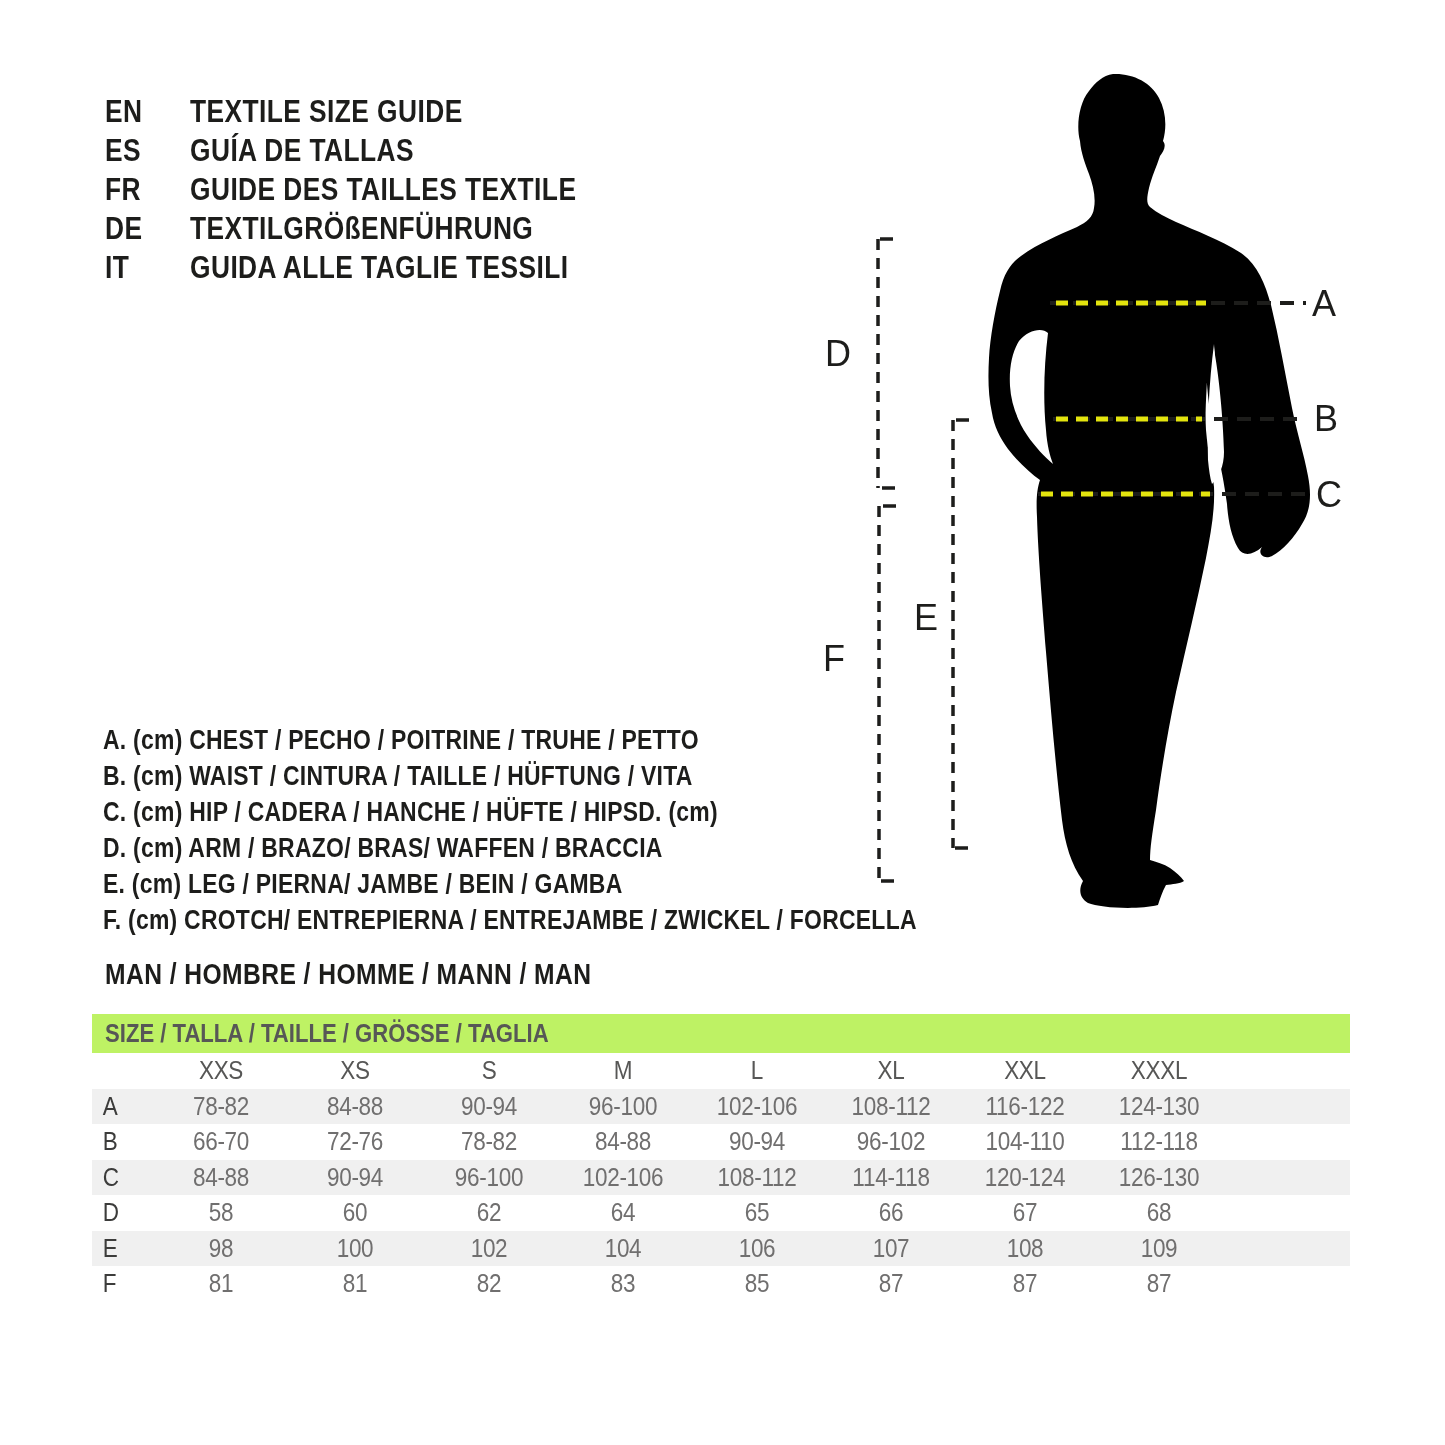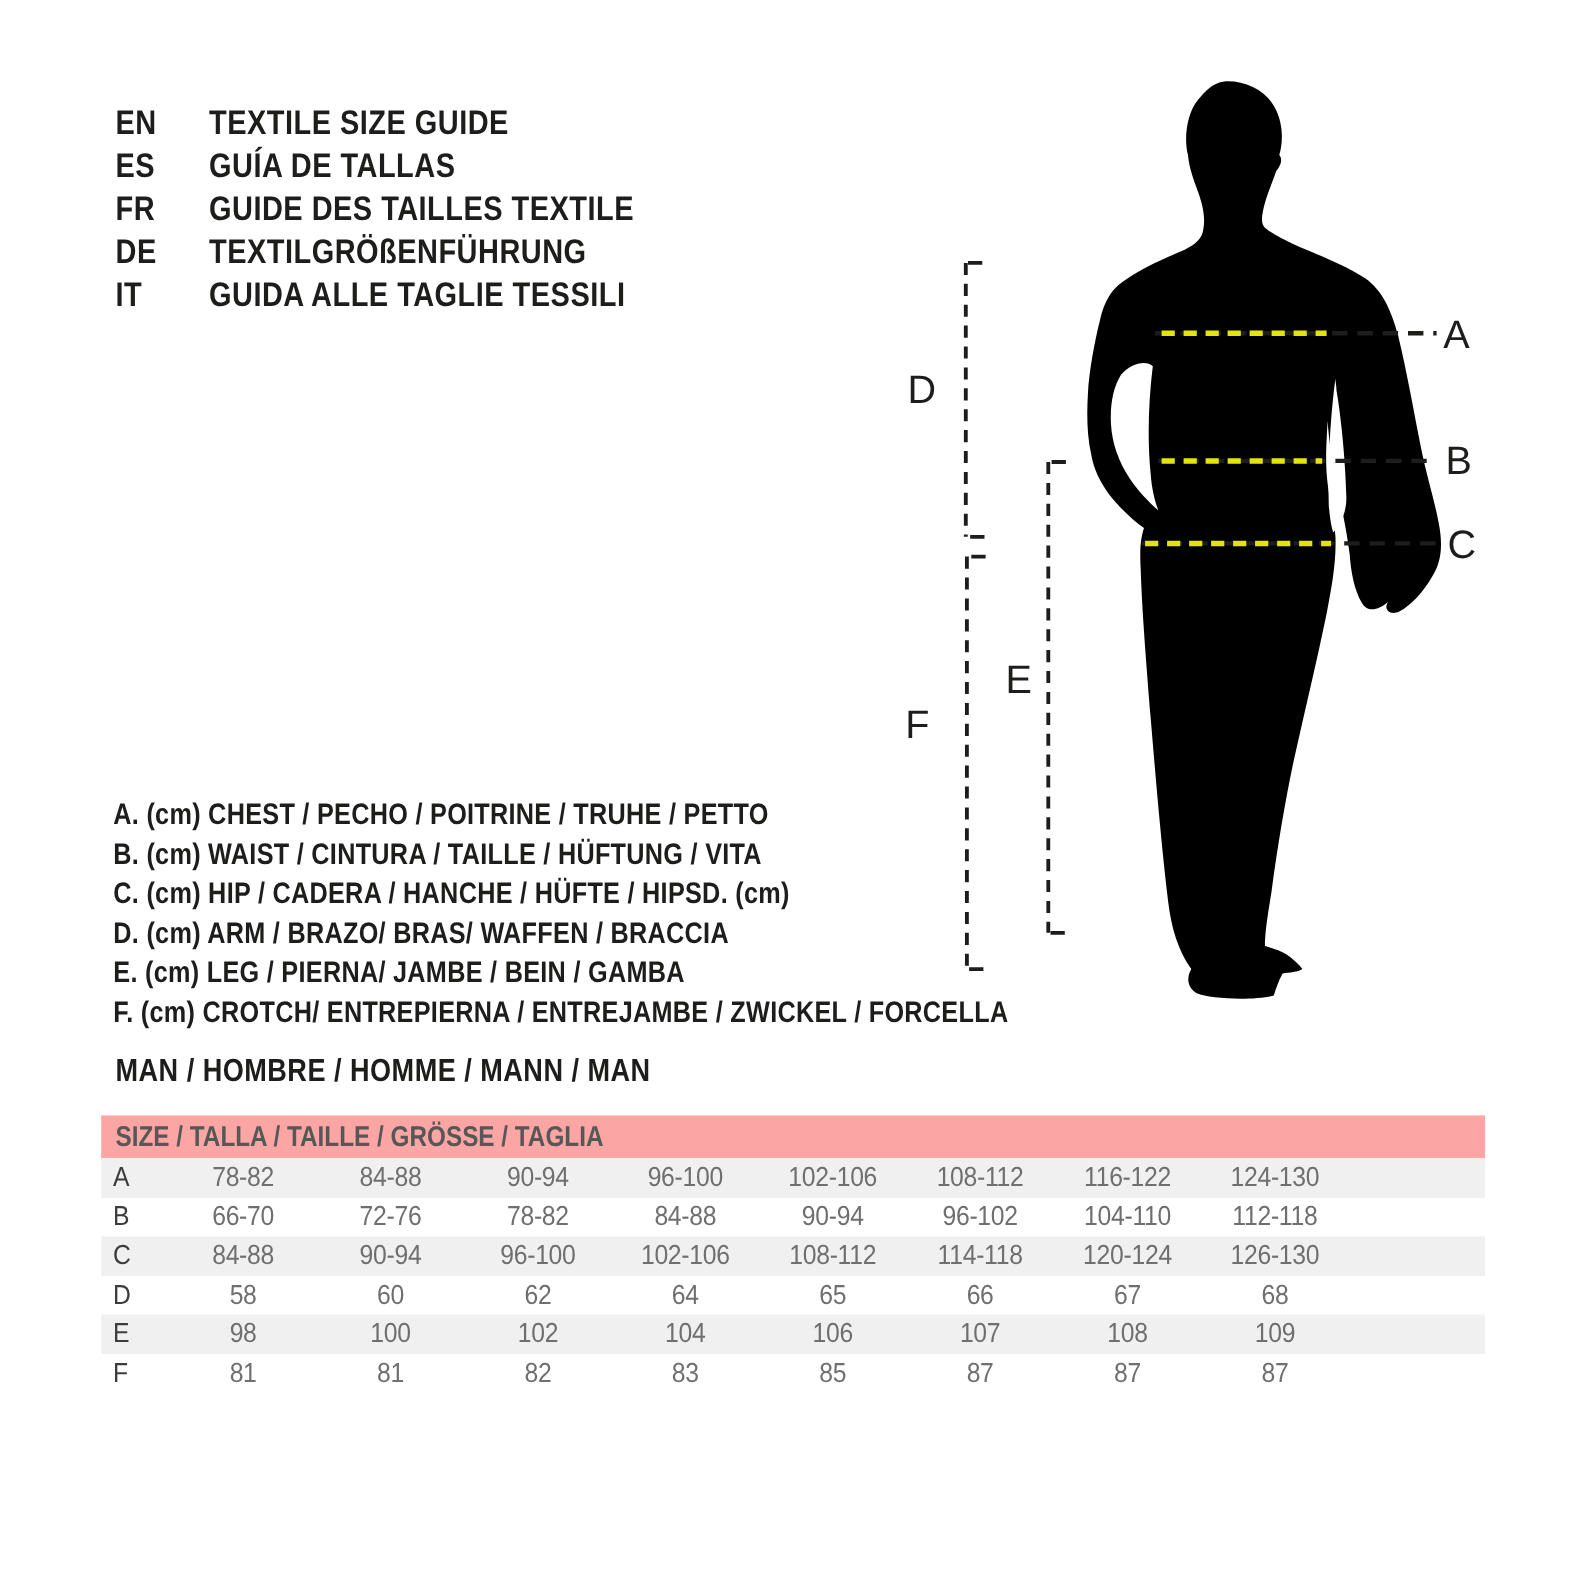--- a/index.html
+++ b/index.html
@@ -13,21 +13,21 @@
   .lang-block{position:absolute;left:105px;top:92px;transform:scaleX(.85);transform-origin:0 0;}
   .lang-row{display:flex;height:39px;align-items:center;font-size:31px;font-weight:700;letter-spacing:.5px;white-space:nowrap;}
   .lang-code{width:100px;flex:0 0 100px;}
   
   .legend{position:absolute;left:103px;top:722px;transform:scaleX(.85);transform-origin:0 0;}
   .legend-item{height:36px;line-height:36px;font-size:27px;font-weight:700;letter-spacing:.3px;white-space:nowrap;}
   
   .category{position:absolute;left:105px;top:958px;font-size:29px;font-weight:700;letter-spacing:.5px;transform:scaleX(.85);transform-origin:0 0;white-space:nowrap;}
   
   .size-table{position:absolute;left:92px;top:1014px;width:1258px;}
-  .table-header-bar{height:39px;background:#fca5a5;line-height:39px;padding-left:13px;}
+  .table-header-bar{height:39px;background:#bef264;line-height:39px;padding-left:13px;}
   .table-header-bar span{display:inline-block;font-size:26px;font-weight:700;color:#575756;transform:scaleX(.85);transform-origin:0 50%;white-space:nowrap;}
   .trow{display:grid;grid-template-columns:62px repeat(8,134px) 1fr;height:35.5px;align-items:center;}
   .trow.stripe{background:#f0f0f0;}
   .rlabel{font-size:25px;color:#3c3c3b;padding-left:12px;transform:scaleX(.9);transform-origin:0 50%;}
   .val{font-size:25px;color:#706f6f;text-align:center;transform:scaleX(.9);letter-spacing:-.3px;}
   .val.head{color:#575756;}
   .filler{}
 </style>
 </head>
 <body>
@@ -155,20 +155,32 @@
       <div class="legend-item">E. (cm) LEG / PIERNA/ JAMBE / BEIN / GAMBA</div>
       <div class="legend-item">F. (cm) CROTCH/ ENTREPIERNA / ENTREJAMBE / ZWICKEL / FORCELLA</div>
     </div>
 
   <div class="category">MAN / HOMBRE / HOMME / MANN / MAN</div>
 
   <div class="size-table">
     <div class="table-header-bar">
       <span>SIZE / TALLA / TAILLE / GRÖSSE / TAGLIA</span>
     </div>
+    <div class="trow">
+        <span class="rlabel"></span>
+        <span class="val head">XXS</span>
+        <span class="val head">XS</span>
+        <span class="val head">S</span>
+        <span class="val head">M</span>
+        <span class="val head">L</span>
+        <span class="val head">XL</span>
+        <span class="val head">XXL</span>
+        <span class="val head">XXXL</span>
+        <span class="filler"></span>
+      </div>
     <div>
         <div class="trow stripe">
           <span class="rlabel">A</span>
           <span class="val">78-82</span>
           <span class="val">84-88</span>
           <span class="val">90-94</span>
           <span class="val">96-100</span>
           <span class="val">102-106</span>
           <span class="val">108-112</span>
           <span class="val">116-122</span>

